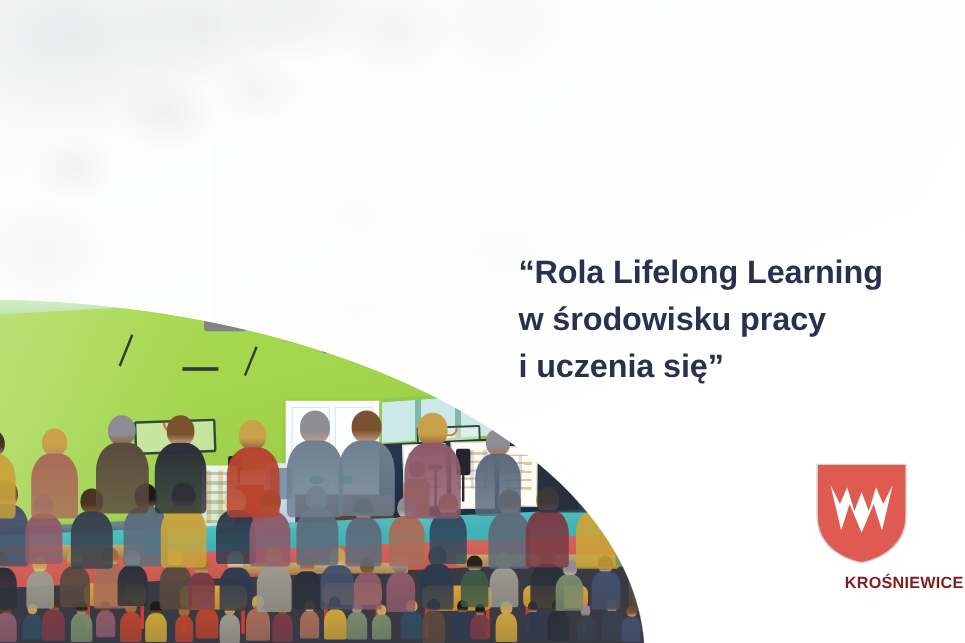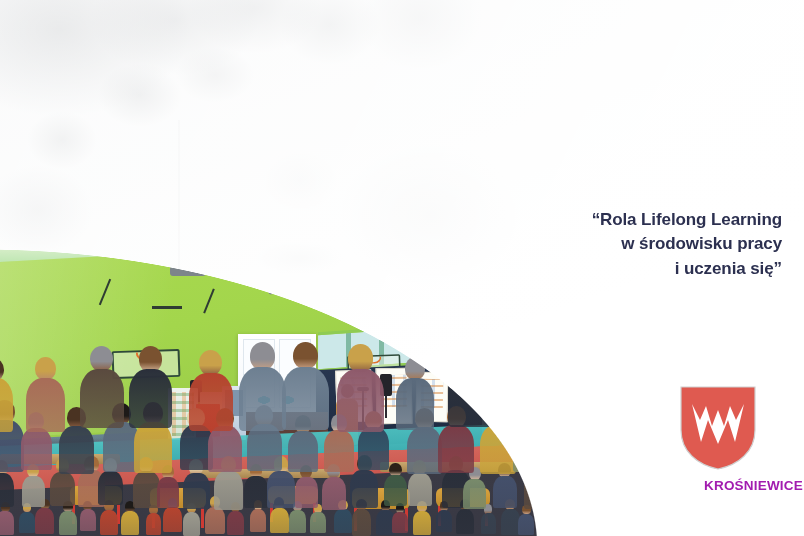--- a/index.html
+++ b/index.html
@@ -201,40 +201,40 @@
   .headline .l1{
     display:block; font-size:47px; color:#D4133A;
   }
   .headline .l2{
     display:block; font-size:47px; color:#2C3050; margin-top:8px;
   }
 
   .subtitle{
     position:absolute; right:22px; top:208px;
     width:350px;
-    text-align:right;
+    text-align:left;
     color:#2C3050;
     font-family:"Liberation Sans", sans-serif;
     font-weight:700;
-    font-size:17px;
+    font-size:27px;
     line-height:1.44;
     letter-spacing:-.1px;
   }
   .subtitle span{ display:block; white-space:nowrap; }
 
   
   .logo{
     position:absolute; left:636px; top:382px; width:150px; height:140px;
   }
   .shield{
     position:absolute; left:44px; top:4px; width:76px; height:84px;
   }
   .logo-name{
     position:absolute; left:22px; top:96px;
-    font-size:13.5px; font-weight:700; color:#a21caf;
+    font-size:13.5px; font-weight:700; color:#7f1d1d;
     letter-spacing:.2px;
     font-family:"Liberation Sans", sans-serif;
     padding-left:46px;
   }
   .logo-tag{
     position:absolute; left:56px; top:114px;
     font-size:13.5px; color:#3a3a3a;
     font-style:italic;
     font-family:"Liberation Serif", serif;
   }

